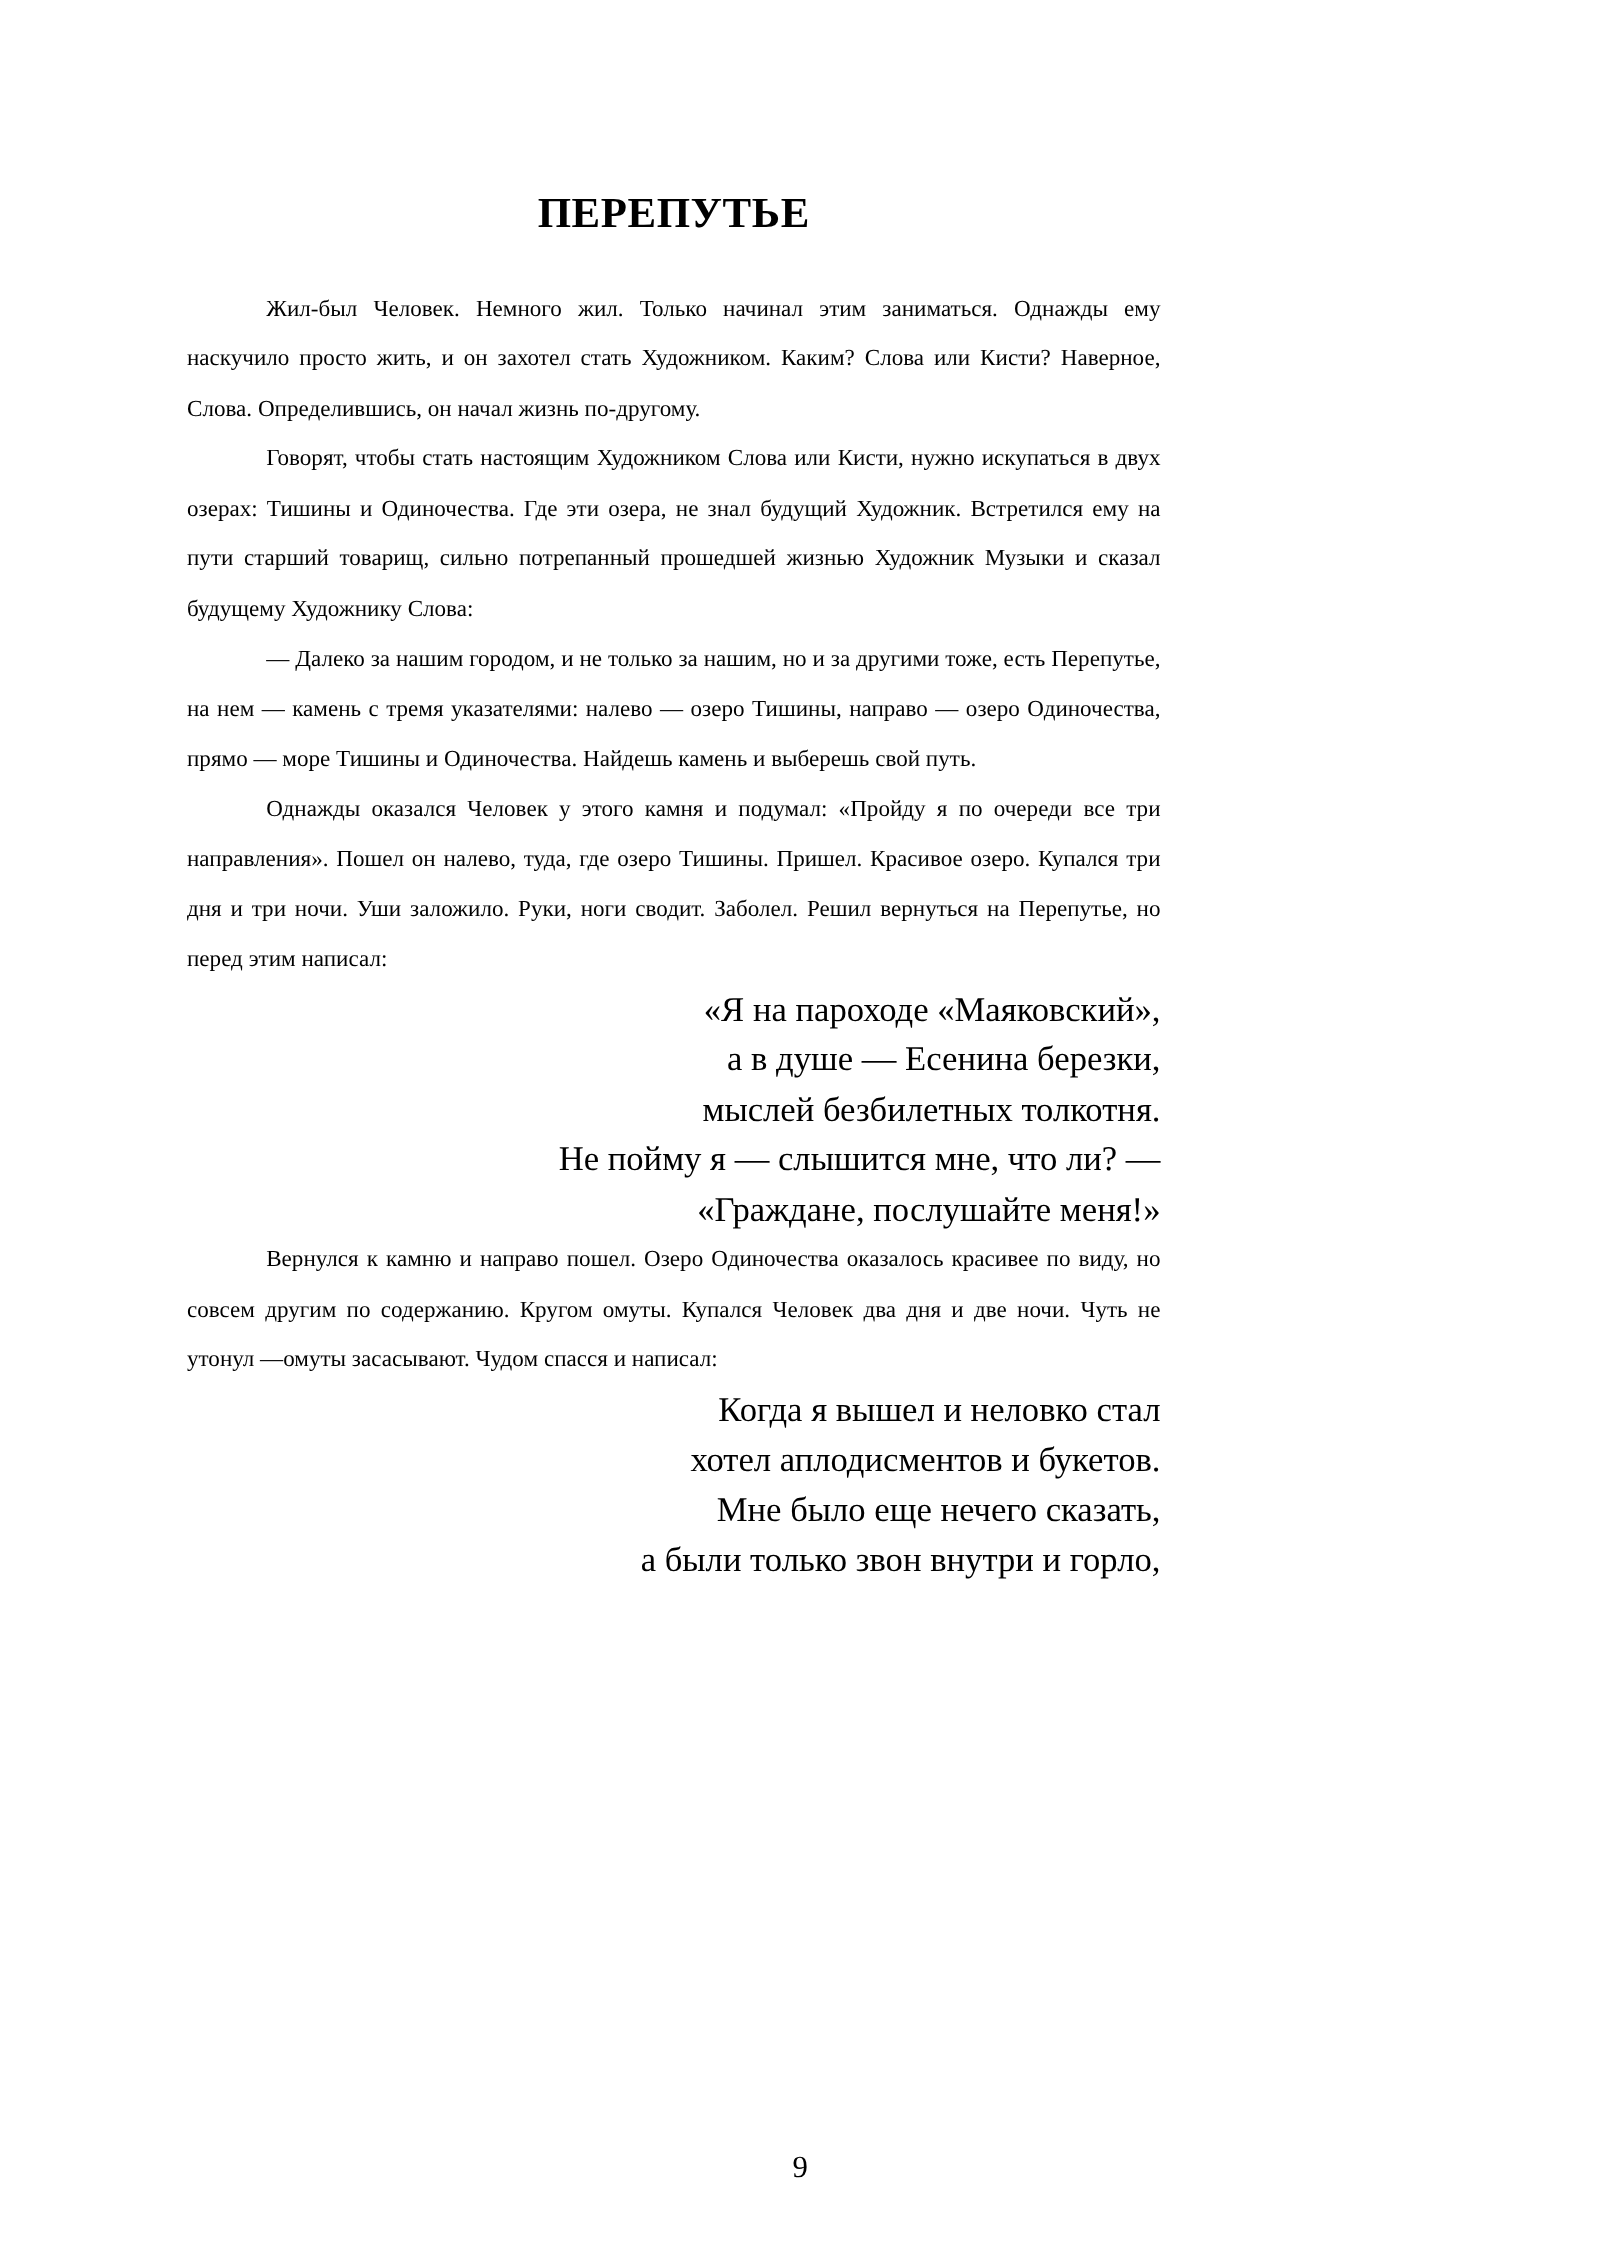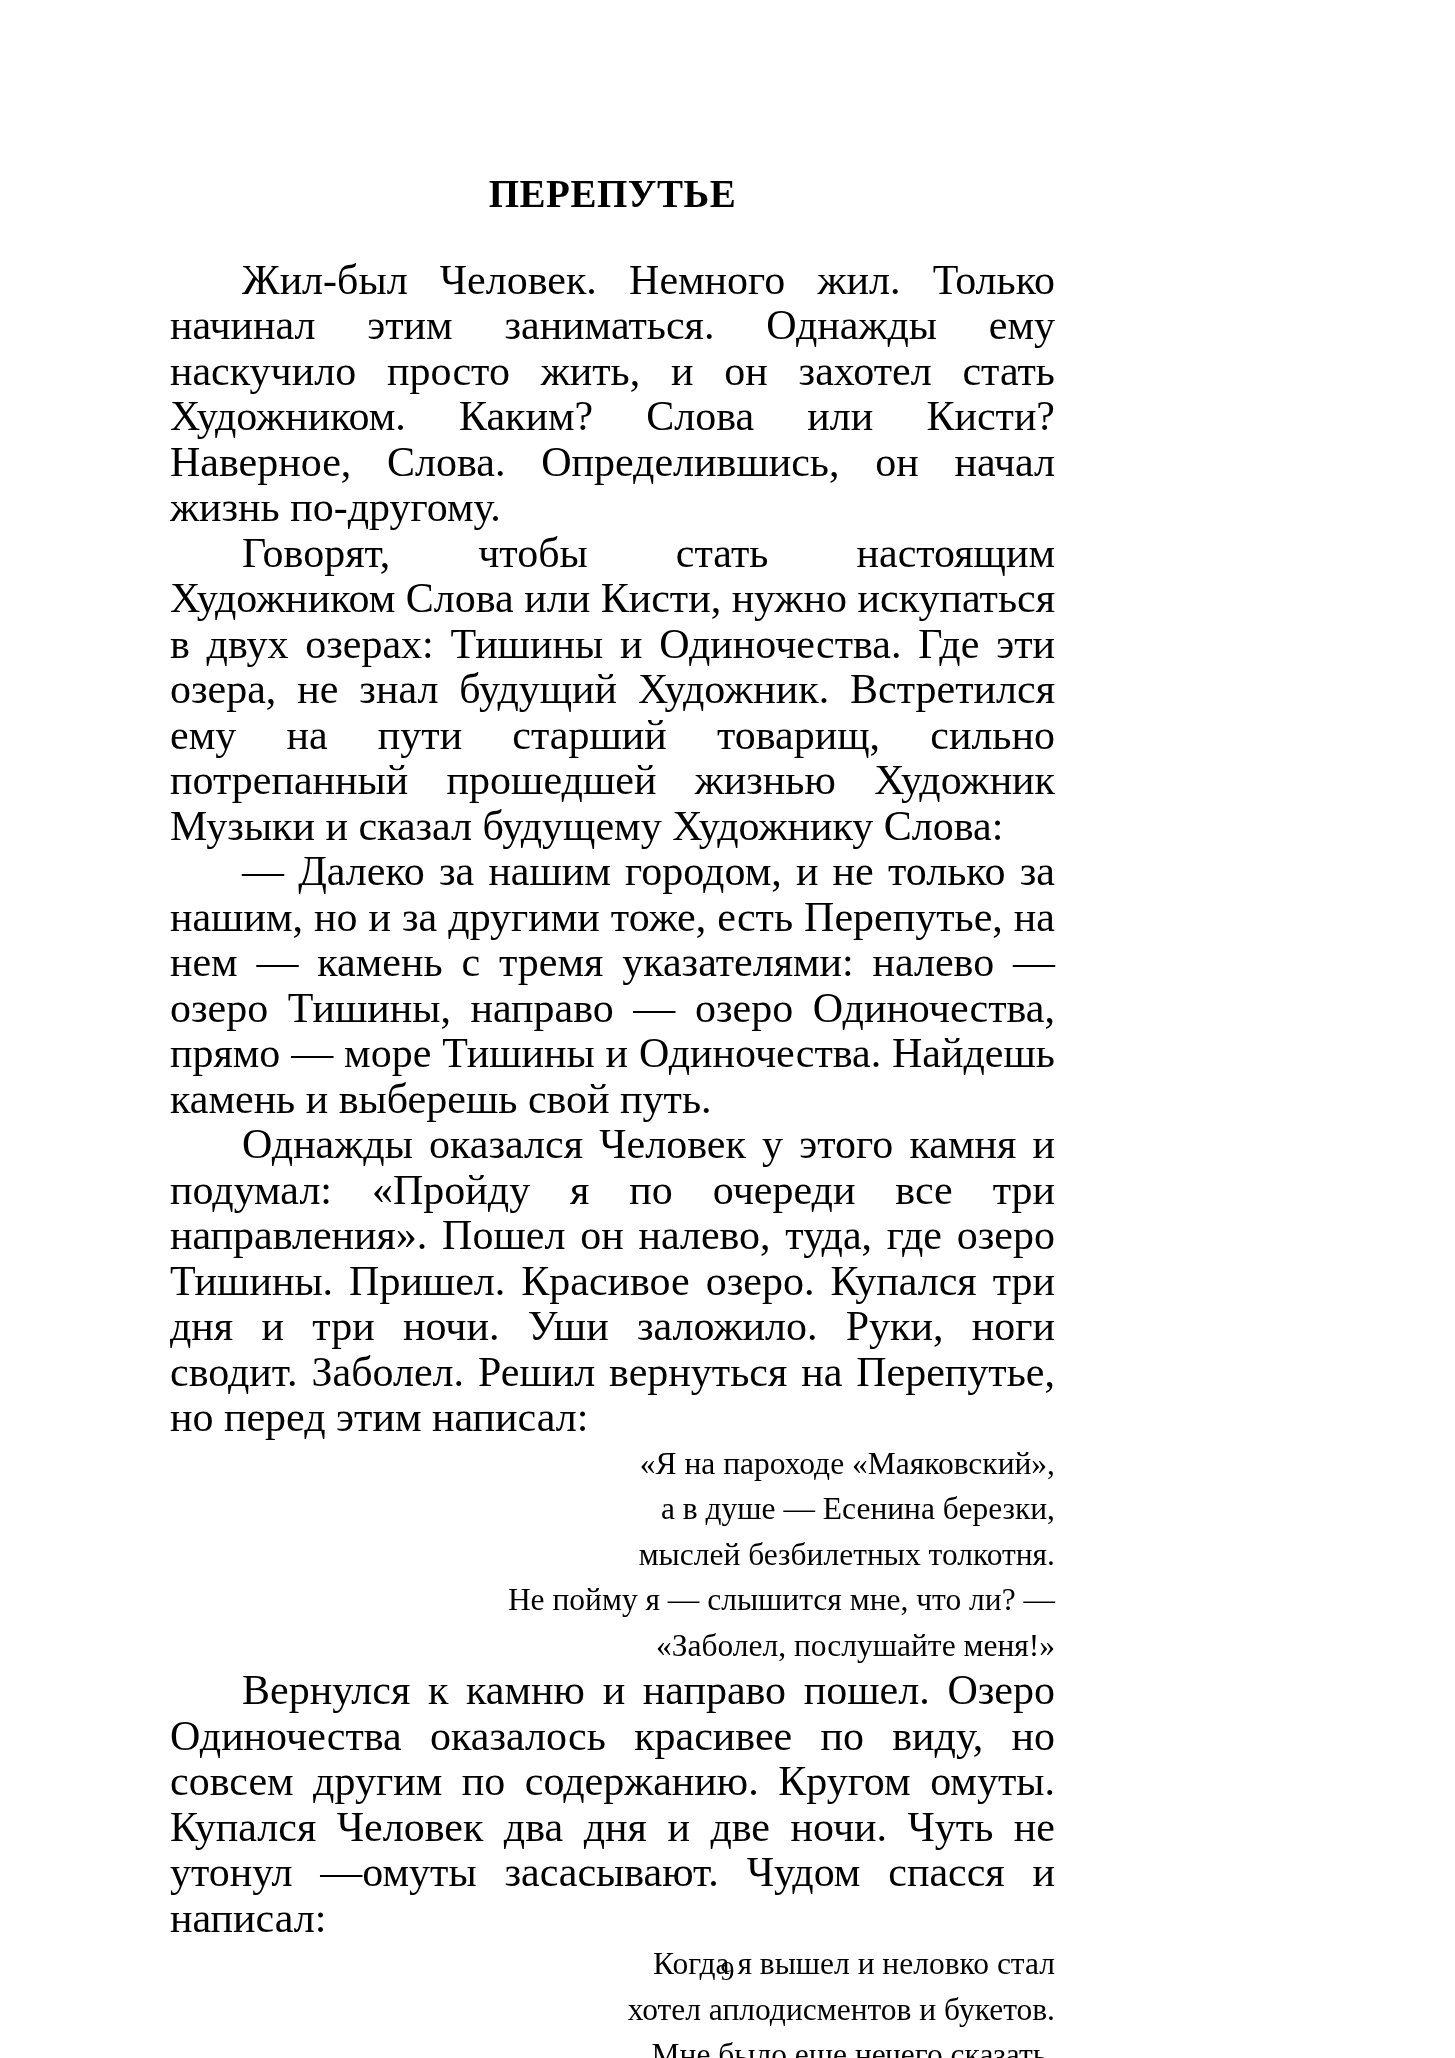--- a/index.html
+++ b/index.html
@@ -34,21 +34,21 @@
     margin: 0;
     padding-top: 173px;
     padding-bottom: 0;
     line-height: 1.1;
   }
   .body-block {
     margin-top: 42px;
   }
   p.para {
     margin: 0;
-    font-size: 42px;
+    font-size: 21px;
     line-height: 45.5px;
     text-align: justify;
     text-justify: inter-word;
     text-indent: 72px;
     hyphens: none;
   }
   p.verse {
     margin: 0;
     font-size: 31.5px;
     line-height: 45.5px;
@@ -80,21 +80,21 @@
 
       <p class="para">Жил-был Человек. Немного жил. Только начинал этим заниматься. Однажды ему наскучило просто жить, и он захотел стать Художником. Каким? Слова или Кисти? Наверное, Слова. Определившись, он начал жизнь по-другому.</p>
       <p class="para">Говорят, чтобы стать настоящим Художником Слова или Кисти, нужно искупаться в двух озерах: Тишины и Одиночества. Где эти озера, не знал будущий Художник. Встретился ему на пути старший товарищ, сильно потрепанный прошедшей жизнью Художник Музыки и сказал будущему Художнику Слова:</p>
       <p class="para">— Далеко за нашим городом, и не только за нашим, но и за другими тоже, есть Перепутье, на нем — камень с тремя указателями: налево — озеро Тишины, направо — озеро Одиночества, прямо — море Тишины и Одиночества. Найдешь камень и выберешь свой путь.</p>
       <p class="para">Однажды оказался Человек у этого камня и подумал: «Пройду я по очереди все три направления». Пошел он налево, туда, где озеро Тишины. Пришел. Красивое озеро. Купался три дня и три ночи. Уши заложило. Руки, ноги сводит. Заболел. Решил вернуться на Перепутье, но перед этим написал:</p>
 
       <p class="verse">«Я на пароходе «Маяковский»,</p>
       <p class="verse">а в душе — Есенина березки,</p>
       <p class="verse">мыслей безбилетных толкотня.</p>
       <p class="verse">Не пойму я — слышится мне, что ли? —</p>
-      <p class="verse">«Заболел, послушайте меня!»</p>
+      <p class="verse">«Граждане, послушайте меня!»</p>
 
       <p class="para">Вернулся к камню и направо пошел. Озеро Одиночества оказалось красивее по виду, но совсем другим по содержанию. Кругом омуты. Купался Человек два дня и две ночи. Чуть не утонул —омуты засасывают. Чудом спасся и написал:</p>
 
       <p class="verse">Когда я вышел и неловко стал</p>
       <p class="verse">хотел аплодисментов и букетов.</p>
       <p class="verse">Мне было еще нечего сказать,</p>
       <p class="verse">а были только звон внутри и горло,</p>
 
     </div>
   </div>

